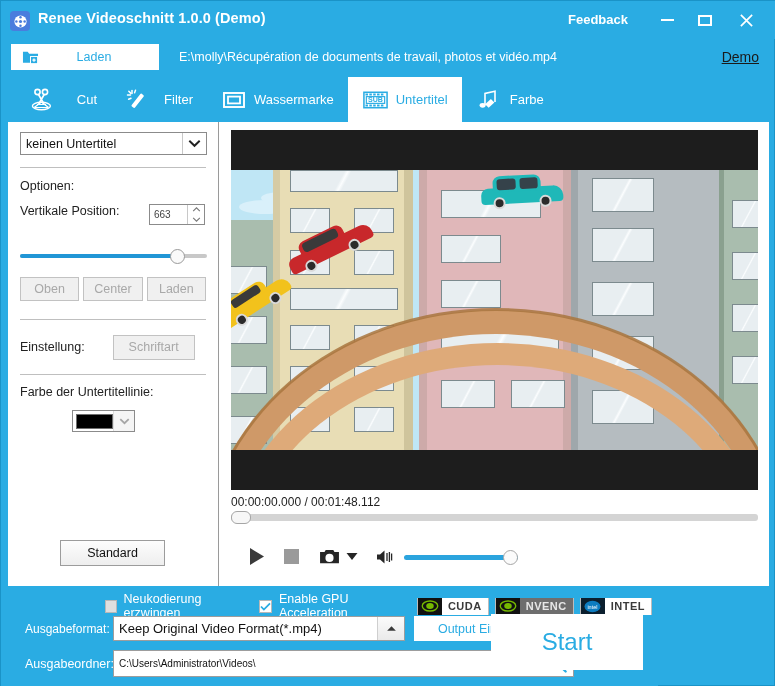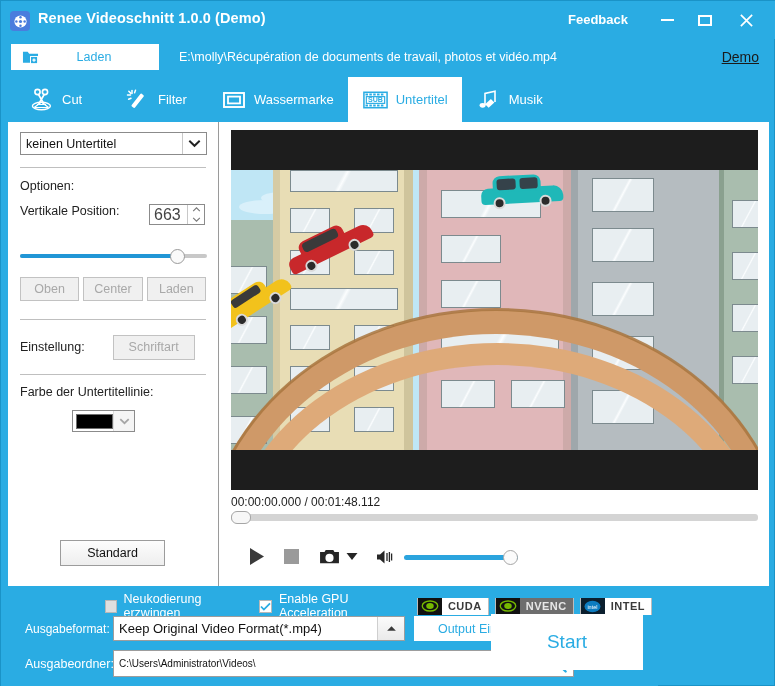--- a/index.html
+++ b/index.html
@@ -70,21 +70,21 @@
     font-size: 14px; color: #1a1a1a; text-decoration: underline;
     cursor: pointer;
   }
 
   
   .tabs {
     position: absolute; left: 0; top: 76px; width: 775px; height: 45px;
     display: flex; align-items: flex-end; padding-left: 14px;
   }
   .tab {
-    height: 45px; display: flex; align-items: center; justify-content: flex-start;
+    height: 45px; display: flex; align-items: center; justify-content: space-between;
     gap: 7px; padding: 0 14px; cursor: pointer; min-width: 96px;
   }
   .tab .tlabel { font-size: 13px; color: #ffffff; }
   .tab.active { background: #ffffff; }
   .tab.active .tlabel { color: #2AACE3; }
   .tab .ticon { display: flex; align-items: center; justify-content: center; }
 
   
   .content {
     position: absolute; left: 7px; top: 121px; width: 761px; height: 464px;
@@ -115,21 +115,21 @@
   .optrow { position: relative; height: 40px; }
   .vert-label {
     position: absolute; left: 0; top: 0; font-size: 12.5px; color: #222;
     line-height: 15px; width: 100px;
   }
   .spin {
     position: absolute; right: 1px; top: 0; width: 56px; height: 21px;
     border: 1px solid #8b8b8b; background: #fff; display: flex;
   }
   .spin .sval {
-    flex: 1; font-size: 16px; color: #444; padding-left: 4px;
+    flex: 1; font-size: 10px; color: #444; padding-left: 4px;
     display: flex; align-items: center;
   }
   .spin .sbtns {
     width: 17px; border-left: 1px solid #c8c8c8;
     display: flex; flex-direction: column; background: #fff;
   }
   .spin .sb { flex: 1; display: flex; align-items: center; justify-content: center; }
 
   .slider-wrap { position: relative; width: 187px; height: 16px; margin-top: 4px; }
   .slider-track {
@@ -288,21 +288,21 @@
   .dir-input {
     margin-left: 4px; width: 461px; height: 27px; background: #fff;
     border: 1px solid #9d9d9d; display:flex; align-items:center; position:relative;
   }
   .dir-input .dt { font-size: 10px; color: #111; padding-left: 5px; }
   .dir-icons { position:absolute; right:6px; top:3px; display:flex; align-items:center; gap:6px; }
 
   .start-btn {
     position: absolute; right: 15px; top: 28px; width: 152px; height: 56px;
     background: #ffffff; display:flex; align-items:center; justify-content:center;
-    font-size: 19px; color: #2AACE3; cursor:pointer;
+    font-size: 24px; color: #2AACE3; cursor:pointer;
   }
 </style>
 </head>
 <body>
 
 <div class="app">
 
   <div class="titlebar">
     <div class="app-icon">
       <svg width="15" height="15" viewBox="0 0 16 16">
@@ -406,21 +406,21 @@
       <span class="tlabel">Untertitel</span>
     </div>
     <div class="tab">
       <span class="ticon">
         <svg width="26" height="26" viewBox="0 0 26 26">
           <path d="M9 18 V6.5 L19 4.3 V15" fill="none" stroke="#fff" stroke-width="1.6"></path>
           <ellipse cx="6.6" cy="18.3" rx="3" ry="2.4" fill="#fff"></ellipse>
           <path d="M20 11.5 l4.3 4.3 -7 6.5 -4.3 -4.3 Z" fill="#fff" transform="translate(-4,0) scale(0.82) translate(3,3)"></path>
         </svg>
       </span>
-      <span class="tlabel">Musik</span>
+      <span class="tlabel">Farbe</span>
     </div>
   </div>
 
   <div class="content">
 
     <div class="sidebar">
       <div class="combo">
         <span class="ctext">keinen Untertitel</span>
         <span class="carrow">
           <svg width="13" height="9" viewBox="0 0 14 9">

